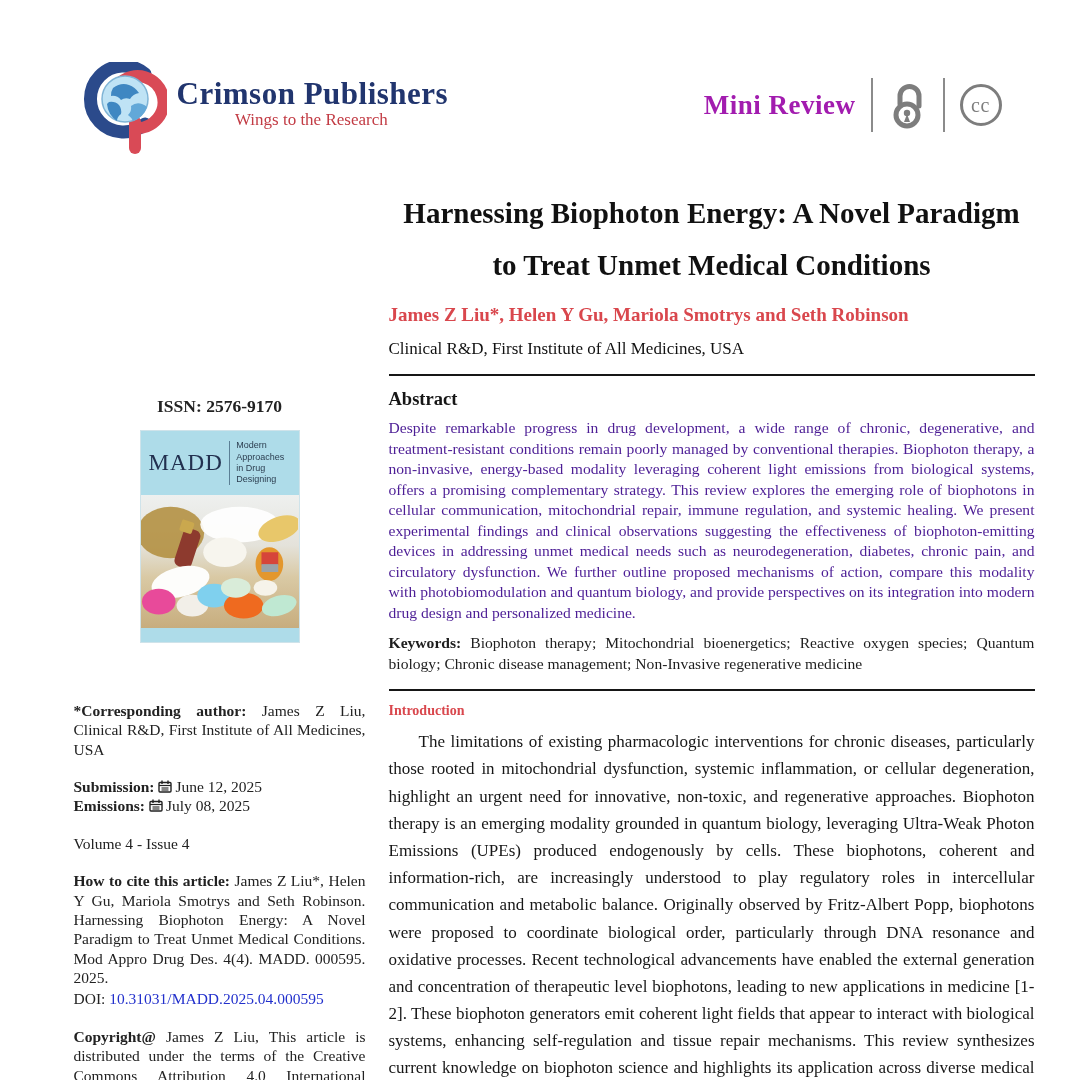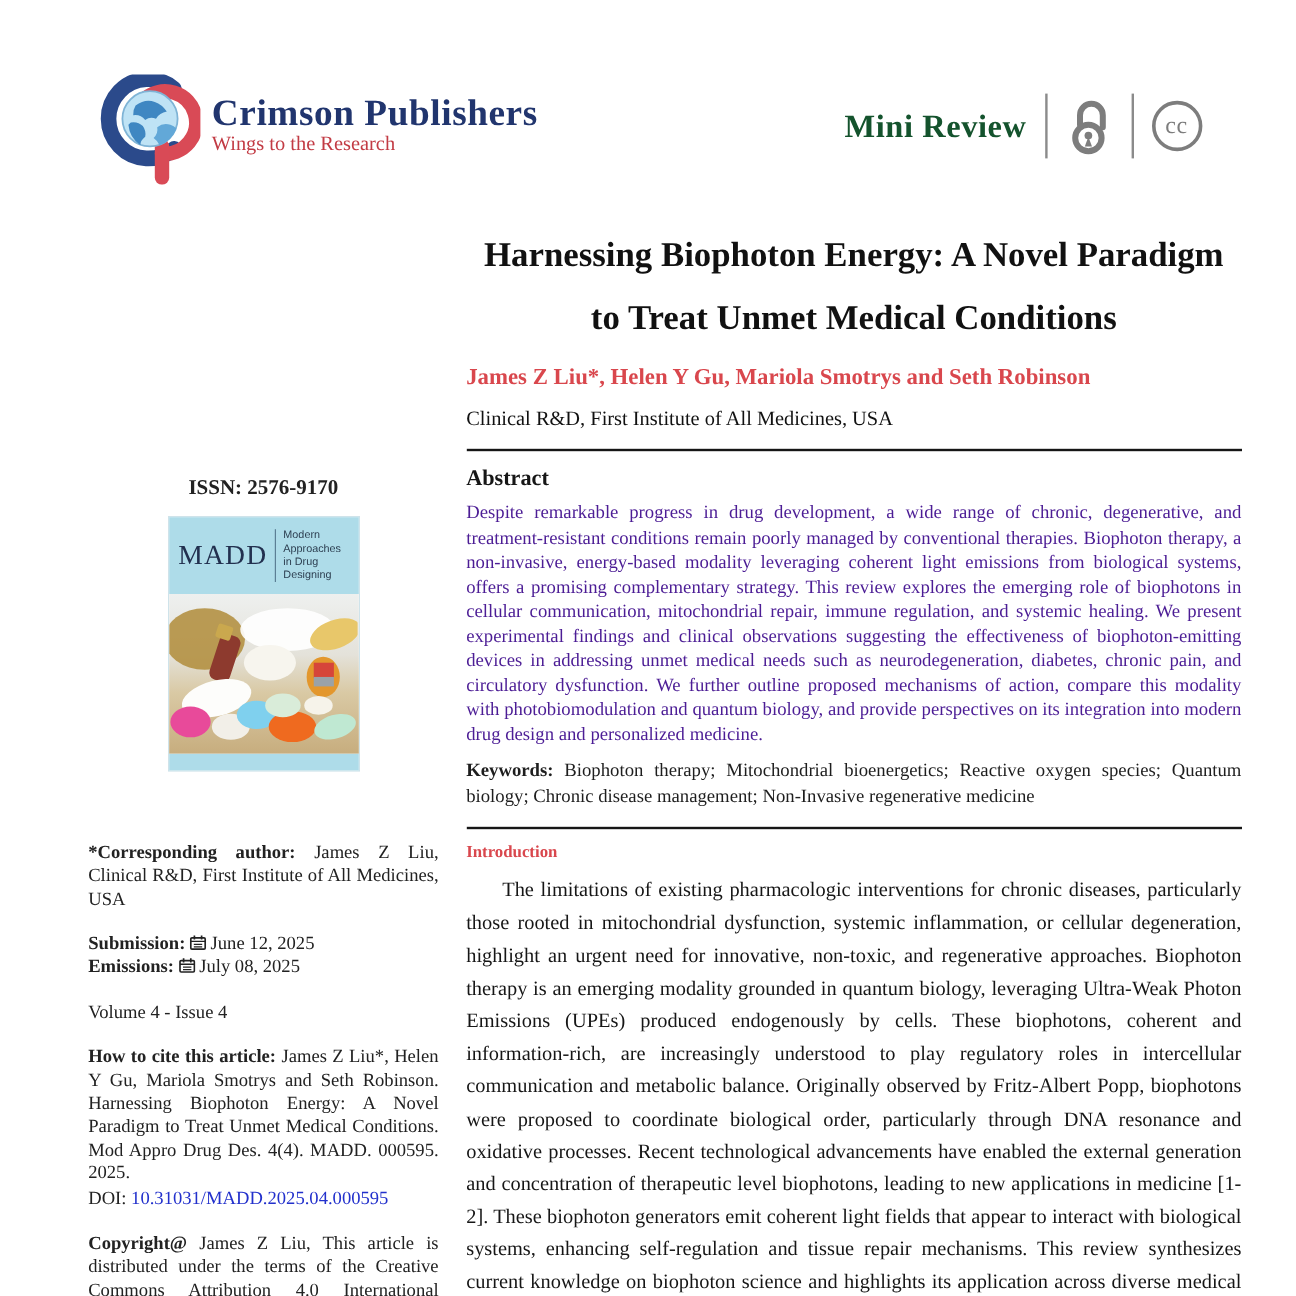--- a/index.html
+++ b/index.html
@@ -8,24 +8,24 @@
     position:relative; width:1043px; height:1080px; margin:0 auto;
     background:#ffffff; overflow:hidden;
     font-family:"Liberation Serif","DejaVu Serif",serif; color:#1c1c1c;
   }
 
   
   .logo-wrap { position:absolute; left:64px; top:62px; display:flex; align-items:flex-start; }
   .logo-mark { width:84px; height:92px; }
   .logo-text { margin-left:10px; margin-top:14px; }
   .logo-name { font-size:31px; font-weight:bold; color:#21356e; letter-spacing:0.5px; }
-  .logo-tagline { font-size:17px; color:#c23b44; text-align:left; margin-top:-2px; padding-right:2px; }
+  .logo-tagline { font-size:17px; color:#c23b44; text-align:center; margin-top:-2px; padding-right:2px; }
 
   .meta-row { position:absolute; right:60px; top:76px; display:flex; align-items:center; gap:15px; height:58px; }
-  .article-type { font-size:27px; font-weight:bold; color:#14532d; letter-spacing:0.5px; }
+  .article-type { font-size:27px; font-weight:bold; color:#a21caf; letter-spacing:0.5px; }
   .meta-sep { width:2px; height:54px; background:#8b8b8b; }
   .cc-badge { width:42px; height:42px; border:3px solid #7d7d7d; border-radius:50%;
               display:flex; align-items:center; justify-content:center;
               font-size:20px; font-weight:normal; color:#7d7d7d; letter-spacing:0.5px; }
 
   
   .sidebar { position:absolute; left:55px; top:396px; width:292px; font-size:15.5px; line-height:1.25; color:#222; }
   .issn { text-align:center; font-weight:bold; font-size:17.5px; }
   .cover { width:160px; margin:12px auto 0; border:1px solid #cfe3ea; }
   .cover-top { background:#aedce9; height:64px; display:flex; align-items:center; padding:6px 8px; }

